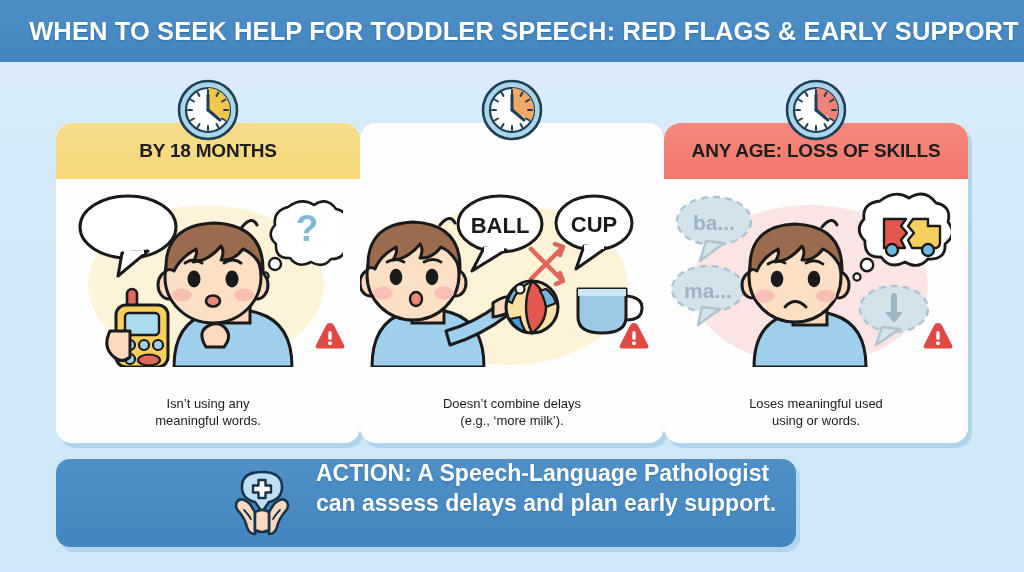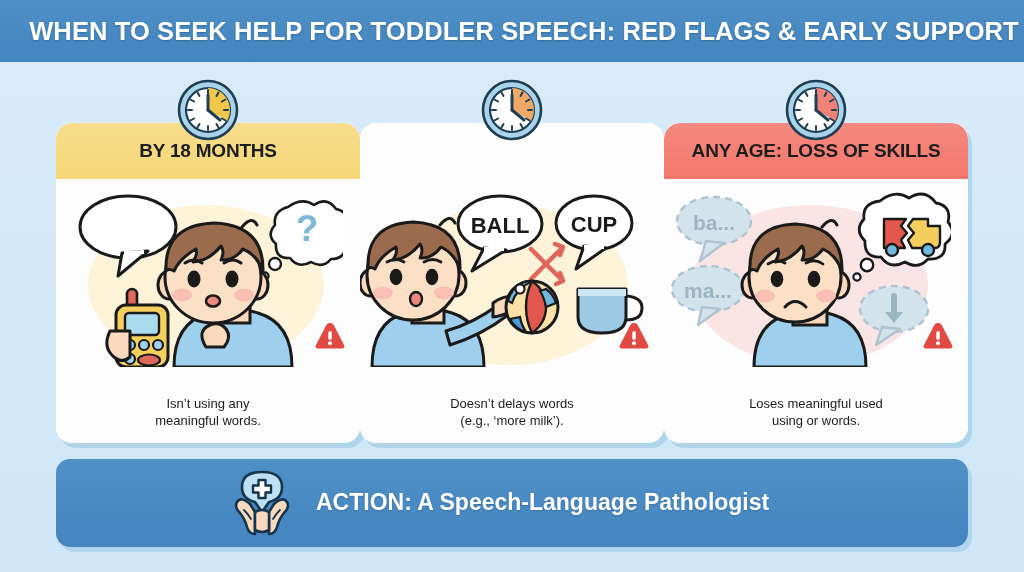--- a/index.html
+++ b/index.html
@@ -131,27 +131,26 @@
     top: 198px;
     width: 32px; height: 30px;
     z-index: 4;
   }
 
   
   .action-banner {
     position: absolute;
     left: 56px;
     top: 459px;
-    width: 912px;
+    width: 740px;
     height: 88px;
     background: linear-gradient(180deg,#4f90c6 0%,#4585c0 100%);
     border-radius: 14px;
     box-shadow: 4px 5px 0 rgba(150,195,225,0.5);
     display: flex;
-    align-items: center;
     padding-left: 140px;
     box-sizing: border-box;
   }
   .action-icon {
     position: absolute;
     left: 170px;
     top: 9px;
     width: 72px; height: 70px;
   }
   .action-text {
@@ -335,21 +334,21 @@
 
             <g>
               <path d="M218 110 h48 v28 q0 16 -24 16 q-24 0 -24 -16 Z" fill="#9cc9e4" stroke="#1a1a1a" stroke-width="3" stroke-linejoin="round"></path>
               <path d="M218 110 h48 v7 h-48 Z" fill="#cfe6f3"></path>
               <path d="M266 117 q16 1 16 12 q0 12 -16 12" fill="none" stroke="#1a1a1a" stroke-width="3"></path>
             </g>
           </svg>
         </div>
 
         <div class="caption">
-          <span>Doesn’t delays words</span>
+          <span>Doesn’t combine delays</span>
           <span class="caption-l2">(e.g., ‘more milk’).</span>
         </div>
       </div>
 
       <div class="warn">
         <svg width="32" height="30" viewBox="0 0 32 30" xmlns="http://www.w3.org/2000/svg">
           <path d="M16 2 q2.6 0 4 2.4 L30 24 q1.4 2.6 -1.6 3.4 H3.6 Q0.6 26.6 2 24 L12 4.4 Q13.4 2 16 2 Z" fill="#e04a42"></path>
           <rect x="14.3" y="10" width="3.4" height="9" rx="1.7" fill="#ffffff"></rect>
           <circle cx="16" cy="22.2" r="2" fill="#ffffff"></circle>
         </svg>
@@ -491,16 +490,17 @@
         <path d="M18 42 q4 4 7 9" fill="none" stroke="#16344b" stroke-width="1.8" stroke-linecap="round"></path>
 
         <path d="M48 36 q9 -8 13 -2 q3 5 -3 11 q-5 6 -7 14 q-2 7 -8 7 v-22 Z" fill="#fbd9bd" stroke="#16344b" stroke-width="2.6" stroke-linejoin="round"></path>
         <path d="M54 42 q-4 4 -7 9" fill="none" stroke="#16344b" stroke-width="1.8" stroke-linecap="round"></path>
 
         <path d="M29 44 q7 -4 14 0 v18 q-7 4 -14 0 Z" fill="#fbd9bd" stroke="#16344b" stroke-width="2.6" stroke-linejoin="round"></path>
       </svg>
     </div>
     <div class="action-text">
       <span>ACTION: A Speech-Language Pathologist</span>
+      <span class="action-l2">can assess delays and plan early support.</span>
     </div>
   </div>
 
 </div>
 
 </body></html>

